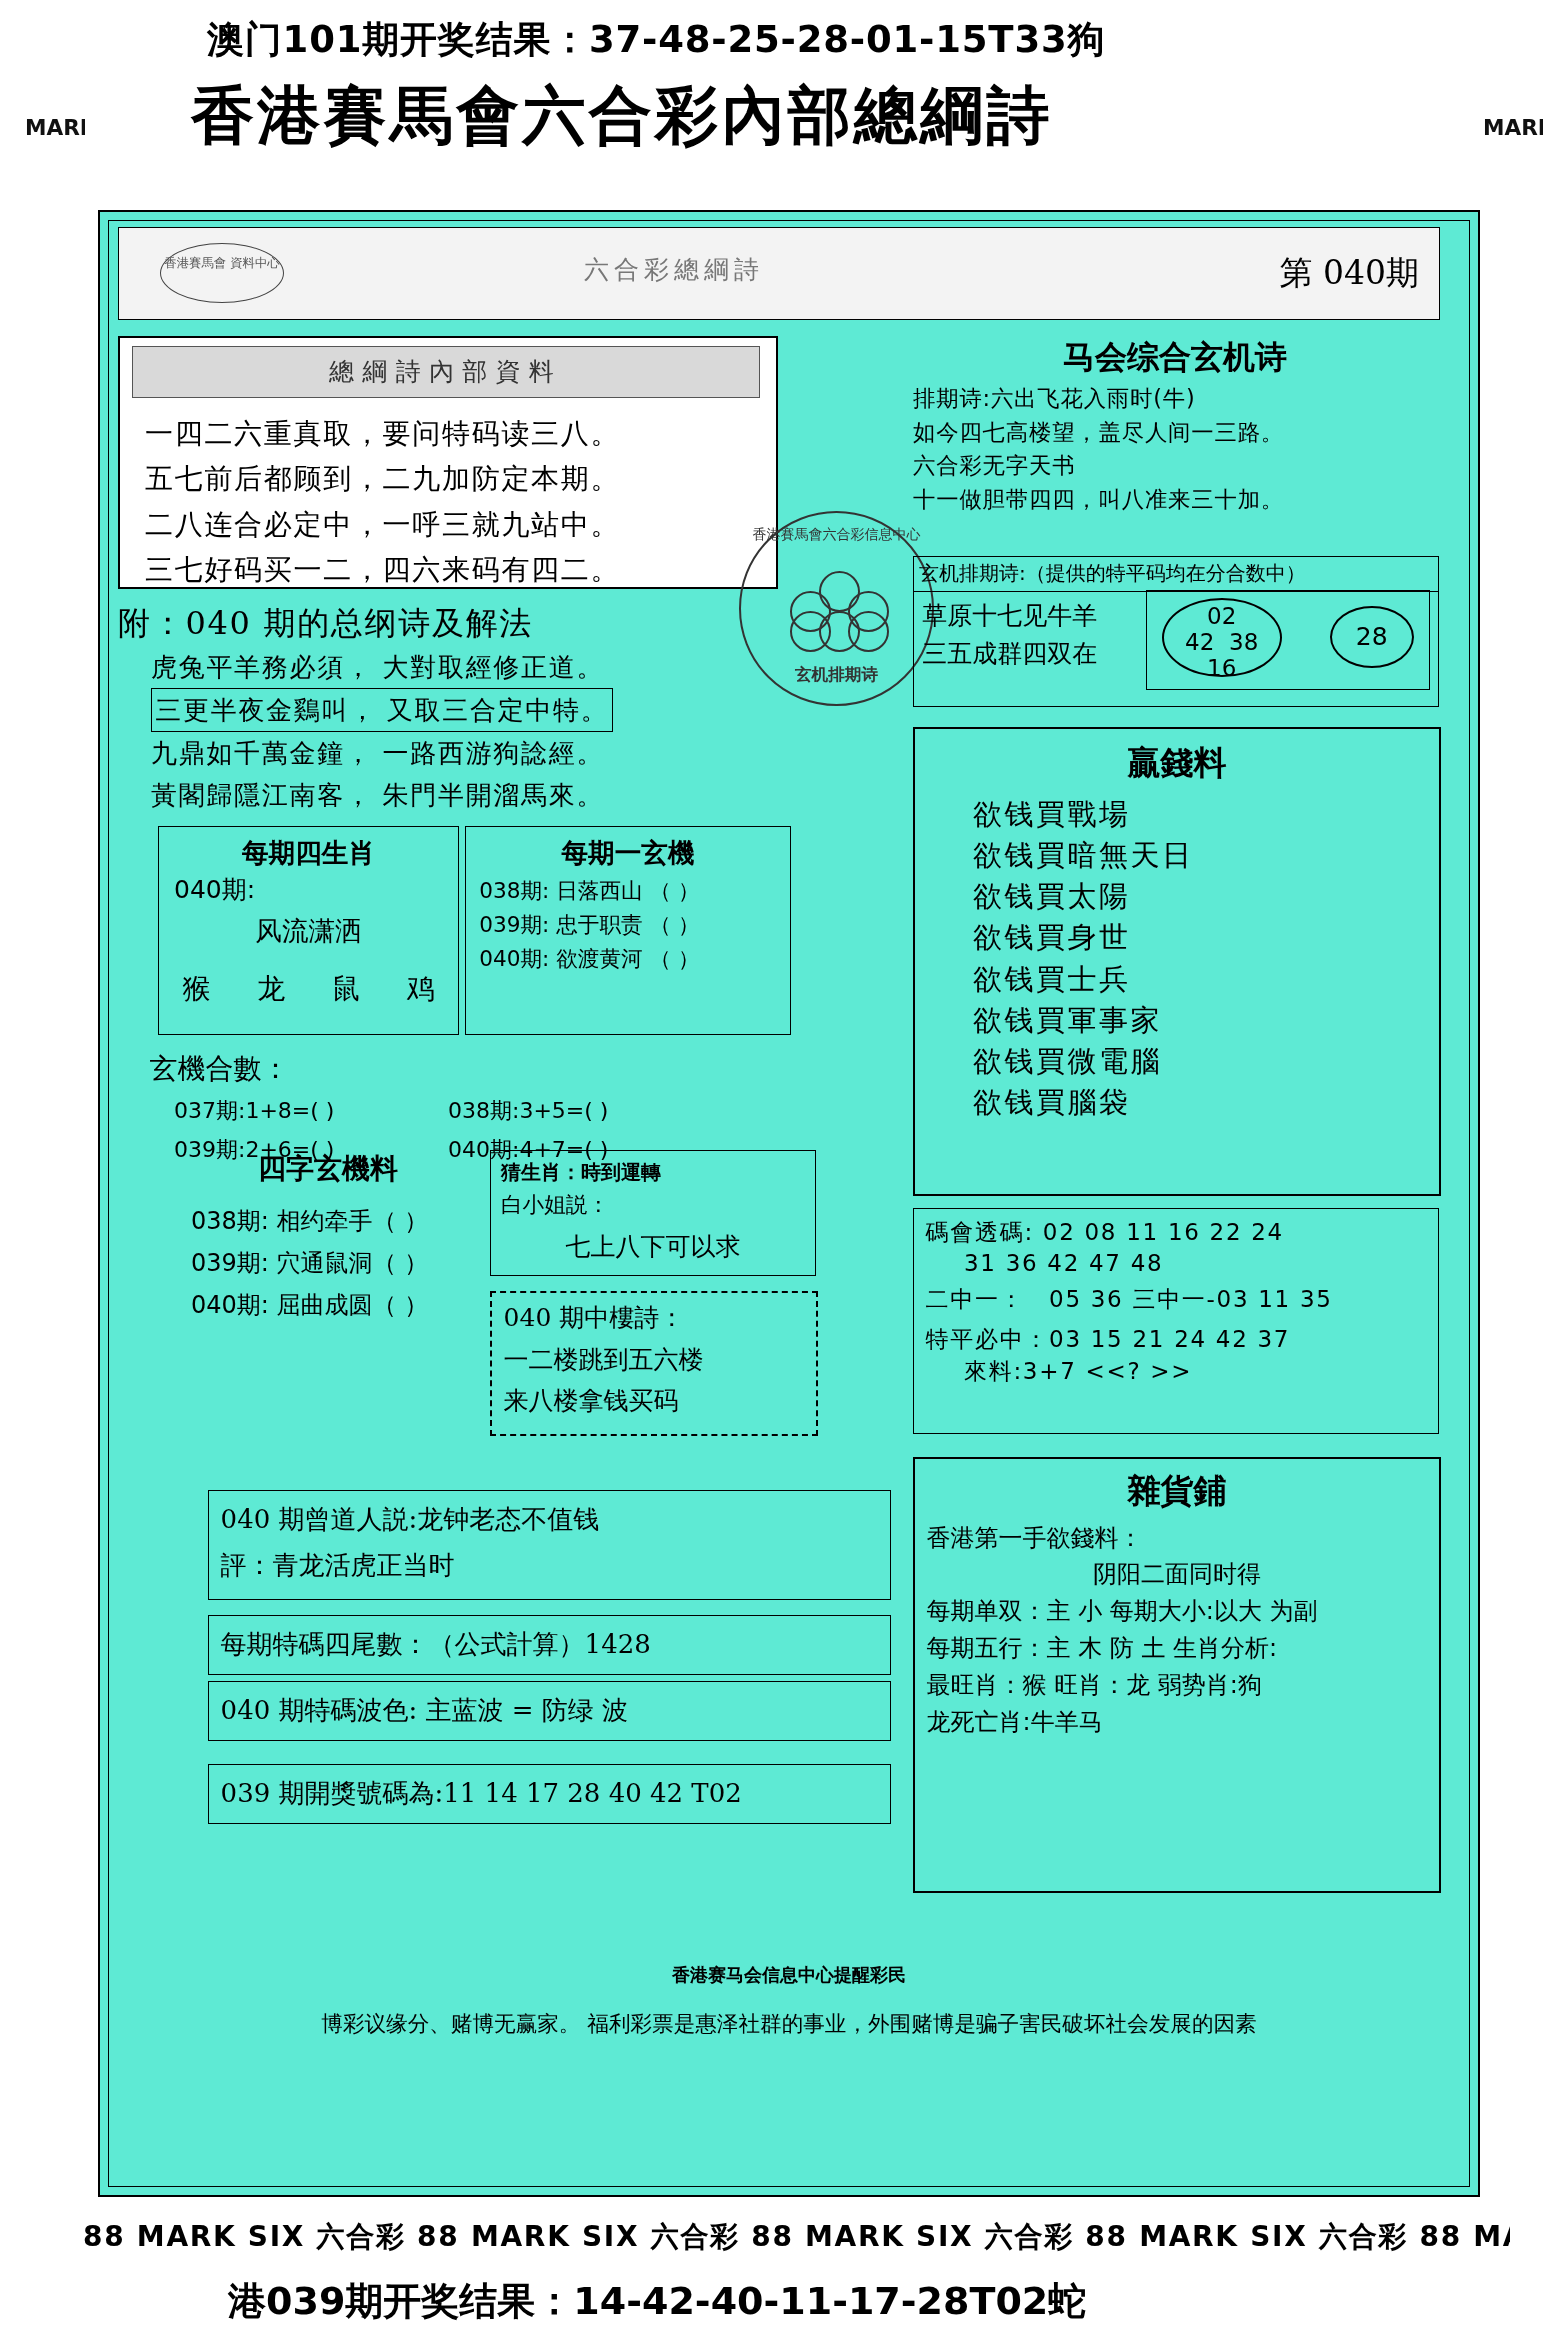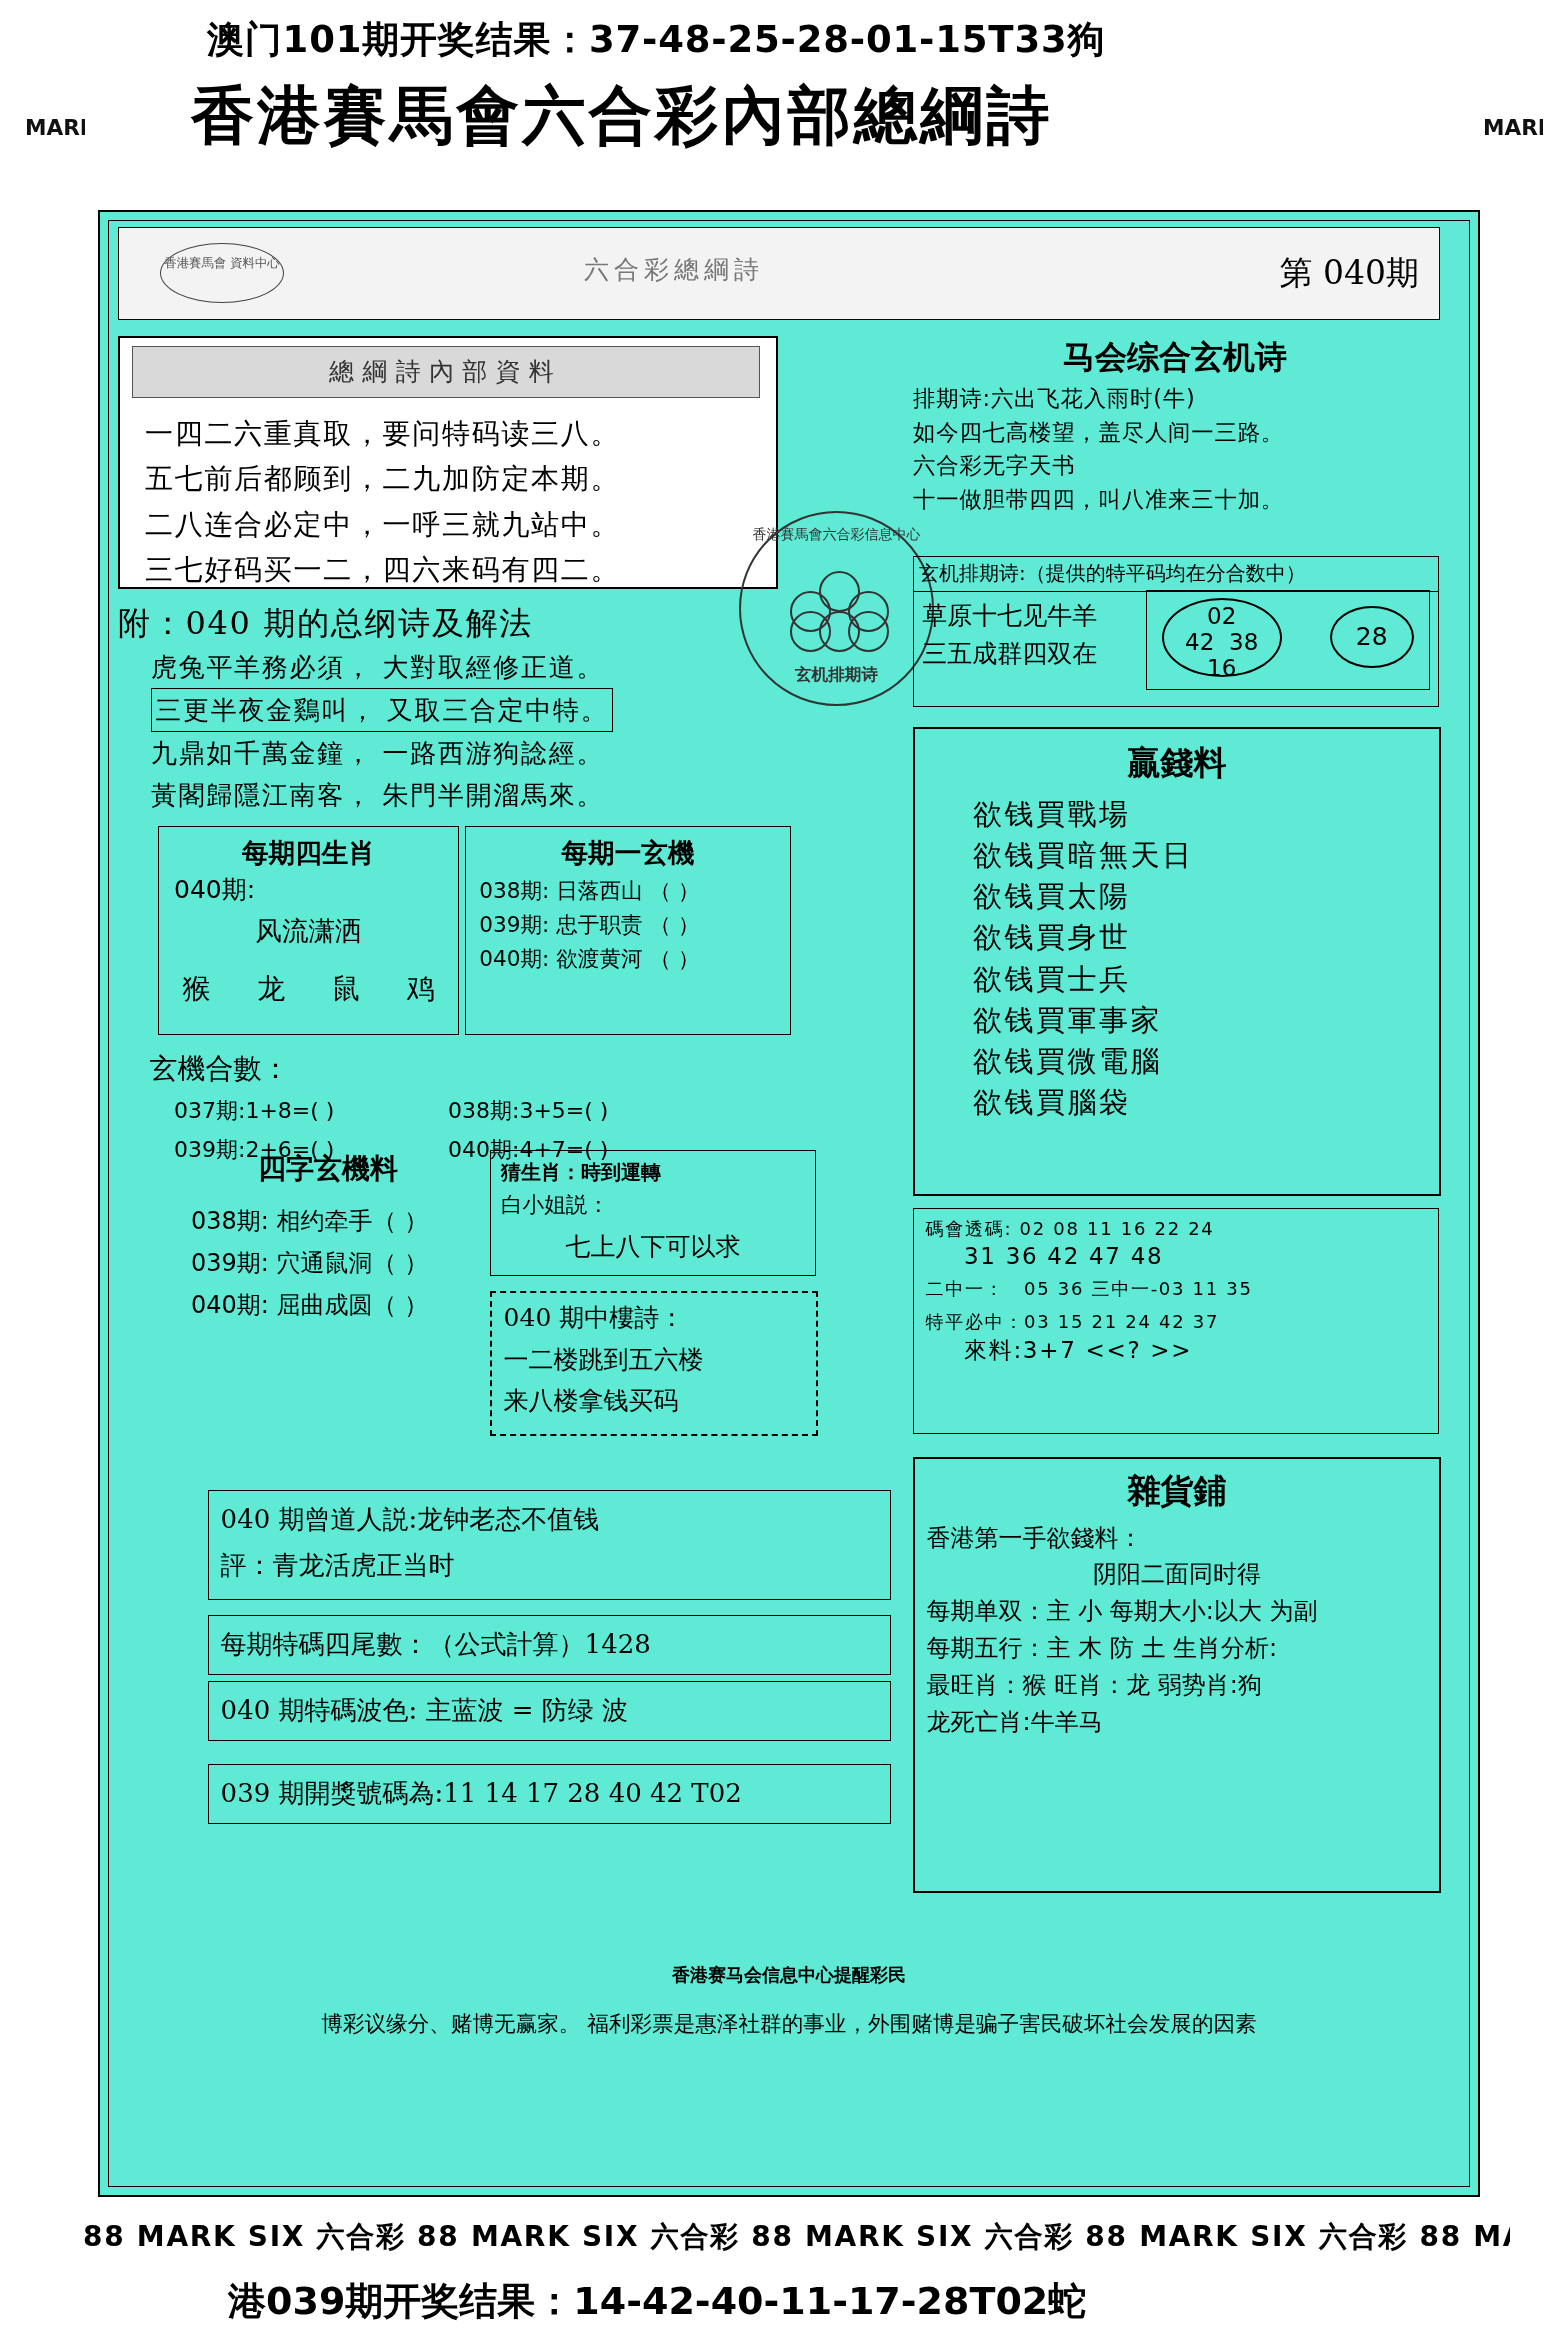--- a/index.html
+++ b/index.html
@@ -72,21 +72,21 @@
   .sz .row{font-size:24px;line-height:1.75;}
   
   .guess{position:absolute;left:390px;top:938px;width:324px;height:124px;border:1.7px solid #000;}
   .guess .r1{font-size:20px;margin:8.3px 0 0 10px;font-weight:bold;}
   .guess .r2{font-size:21.6px;margin:3.3px 0 0 10px;}
   .guess .r3{text-align:center;font-size:25px;margin-top:11.6px;font-family:"DejaVu Serif",serif;}
   .lou{position:absolute;left:390px;top:1079px;width:324px;height:141px;border:2.5px dashed #000;}
   .lou .r{font-size:25px;margin:8.3px 0 0 11.6px;font-family:"DejaVu Serif",serif;}
   
   .code{position:absolute;left:813px;top:996px;width:524px;height:224px;border:1.7px solid #000;}
-  .code .r{font-size:18px;margin:8.3px 0 0 11.6px;letter-spacing:1.7px;}
+  .code .r{font-size:23px;margin:8.3px 0 0 11.6px;letter-spacing:1.7px;}
   .code .r2{font-size:23px;margin:1.7px 0 0 50px;letter-spacing:1.7px;}
   
   .zhg{position:absolute;left:813px;top:1245px;width:524px;height:432px;border:2.5px solid #000;}
   .zhg h3{margin:10px 0 8.3px;text-align:center;font-size:33px;font-family:"DejaVu Serif",serif;}
   .zhg .r{font-size:24px;margin:5px 0 0 11.6px;}
   .zhg .c{font-size:24px;text-align:center;margin-top:3.3px;}
   
   .b1{position:absolute;left:108px;top:1278px;width:681px;height:108px;border:1.7px solid #000;}
   .b2{position:absolute;left:108px;top:1403px;width:681px;height:58px;border:1.7px solid #000;}
   .b3{position:absolute;left:108px;top:1469px;width:681px;height:58px;border:1.7px solid #000;}

